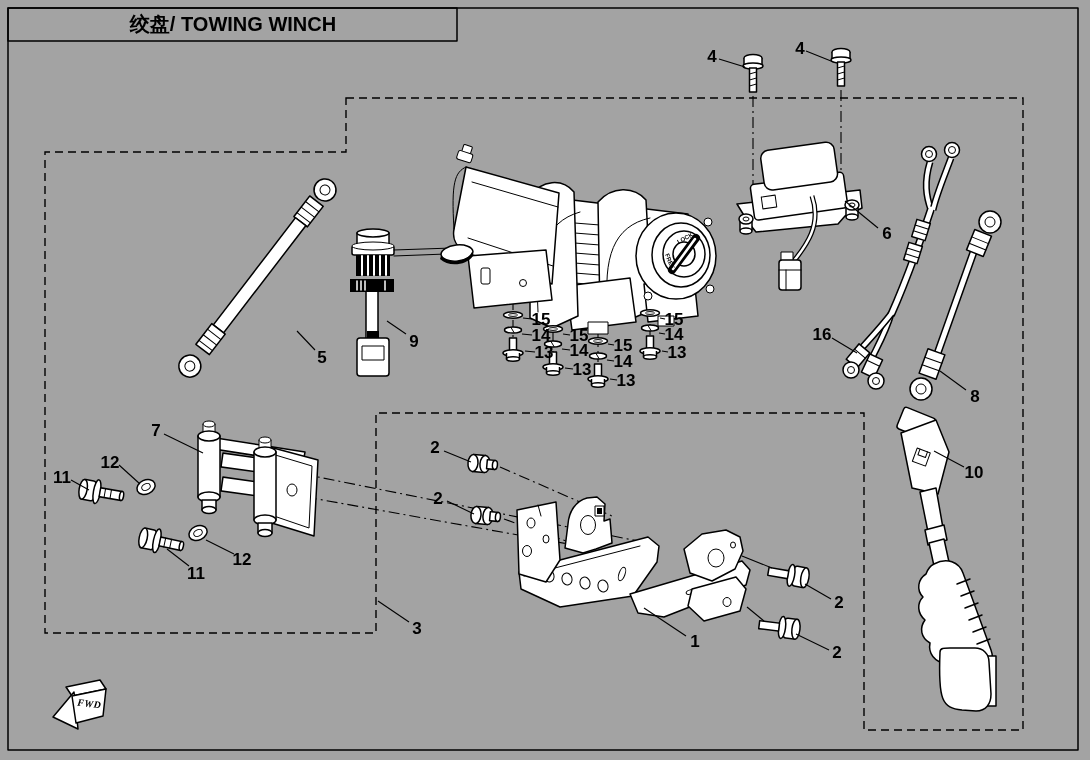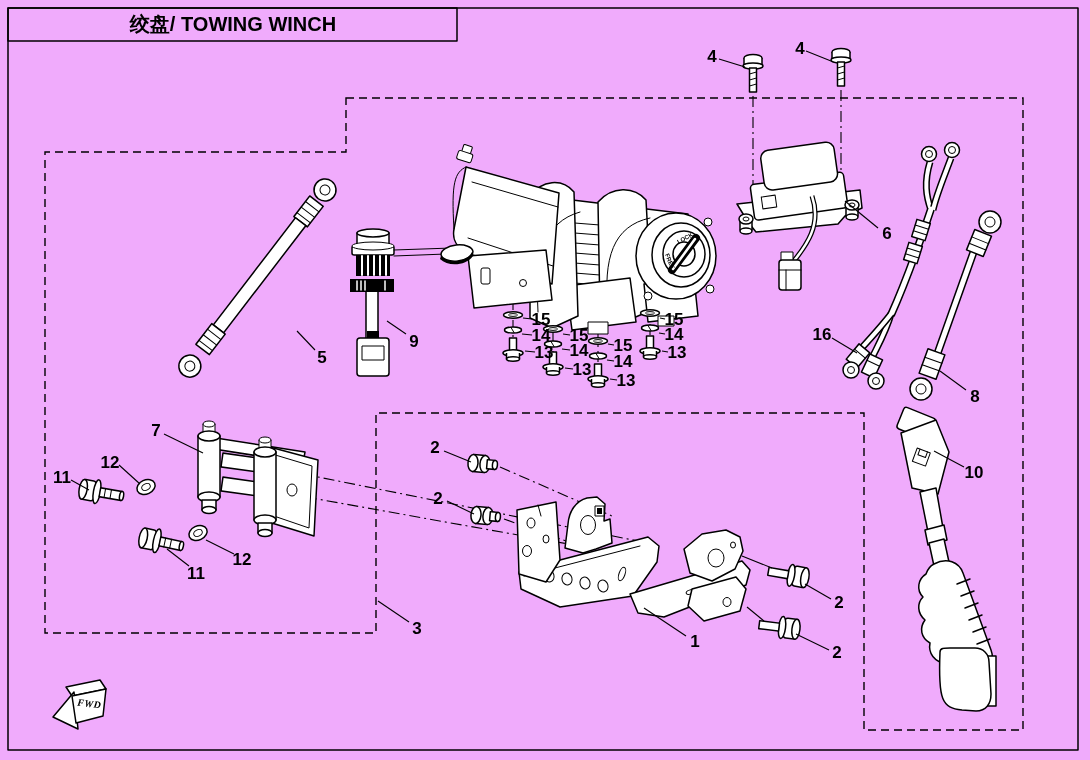--- a/index.html
+++ b/index.html
@@ -1,16 +1,16 @@
 <!DOCTYPE html>
 <html><head>
 <meta charset="utf-8">
 <style>
   html,body{margin:0;padding:0;background:#fff;}
-  #stage{position:relative;width:1090px;height:760px;background:#f0abfc;overflow:hidden;}
+  #stage{position:relative;width:1090px;height:760px;background:#a3a3a3;overflow:hidden;}
   svg{display:block;}
   
   .s  {stroke:#000;stroke-width:1.5;fill:none;stroke-linejoin:round;stroke-linecap:round;}
   .t  {stroke:#000;stroke-width:1;fill:none;stroke-linejoin:round;stroke-linecap:round;}
   .w  {stroke:#000;stroke-width:1.5;fill:#fff;stroke-linejoin:round;}
   .wt {stroke:#000;stroke-width:1;fill:#fff;stroke-linejoin:round;}
   .b  {fill:#000;stroke:none;}
   .wh {stroke:#fff;fill:none;stroke-linecap:round;}
   .dash{stroke:#000;stroke-width:1.4;fill:none;stroke-dasharray:8 5;}
   .dd  {stroke:#000;stroke-width:1.1;fill:none;stroke-dasharray:11 4 2 4;}

